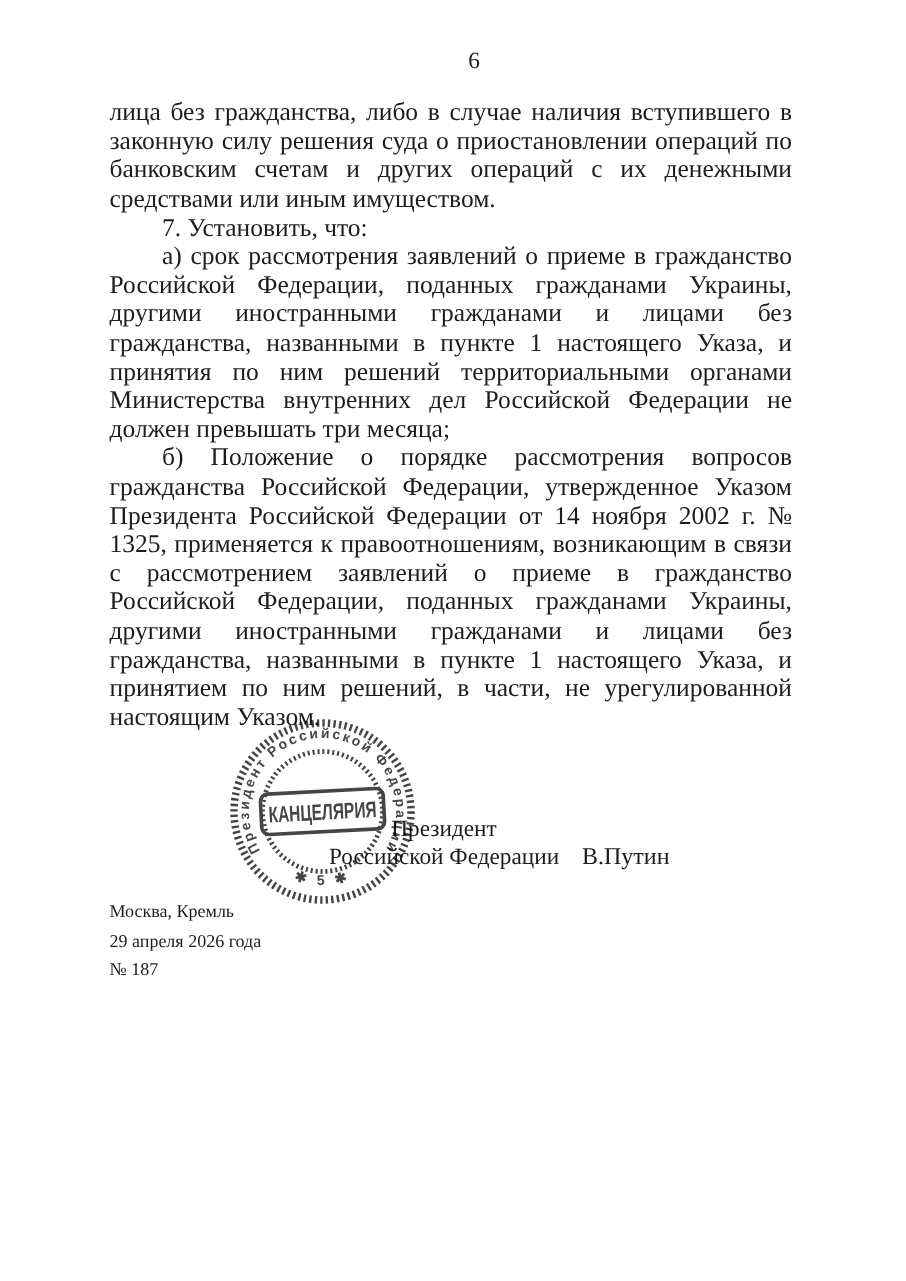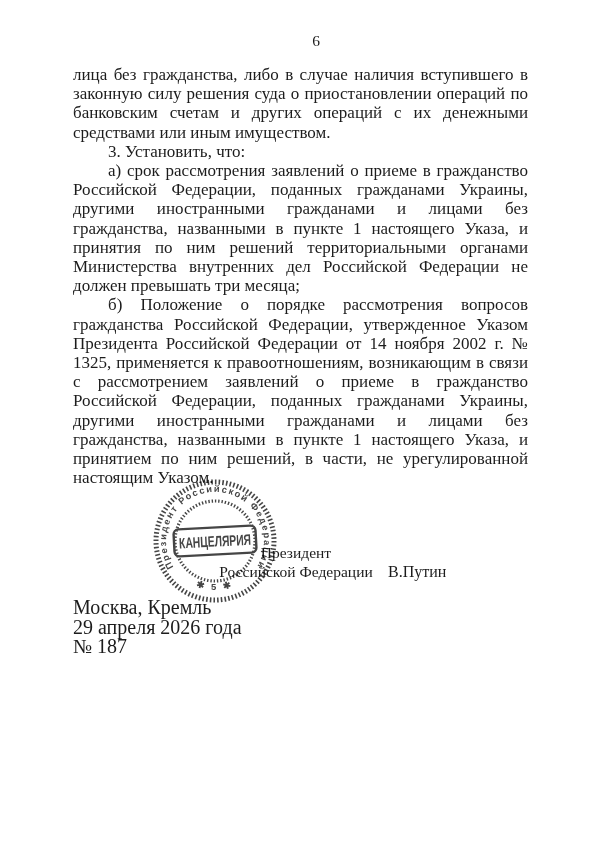--- a/index.html
+++ b/index.html
@@ -47,21 +47,21 @@
     position: absolute;
     left: 388px;
     top: 562px;
     font-size: 16px;
     line-height: 19.2px;
   }
   .footer-block {
     position: absolute;
     left: 73px;
     top: 598px;
-    font-size: 20px;
+    font-size: 12px;
     line-height: 19.6px;
   }
 
   .stamp {
     position: absolute;
     left: 146px;
     top: 472px;
     mix-blend-mode: multiply;
     opacity: 0.88;
   }
@@ -89,21 +89,21 @@
 </style>
 </head>
 <body>
 
 <div class="page">
 
   <div class="page-number">6</div>
 
   <div class="doc-body">
     <p>лица без гражданства, либо в случае наличия вступившего в законную силу решения суда о приостановлении операций по банковским счетам и других операций с их денежными средствами или иным имуществом.</p>
-    <p class="indent">3. Установить, что:</p>
+    <p class="indent">7. Установить, что:</p>
     <p class="indent">а) срок рассмотрения заявлений о приеме в гражданство Российской Федерации, поданных гражданами Украины, другими иностранными гражданами и лицами без гражданства, названными в пункте 1 настоящего Указа, и принятия по ним решений территориальными органами Министерства внутренних дел Российской Федерации не должен превышать три месяца;</p>
     <p class="indent">б) Положение о порядке рассмотрения вопросов гражданства Российской Федерации, утвержденное Указом Президента Российской Федерации от 14 ноября 2002 г. № 1325, применяется к правоотношениям, возникающим в связи с рассмотрением заявлений о приеме в гражданство Российской Федерации, поданных гражданами Украины, другими иностранными гражданами и лицами без гражданства, названными в пункте 1 настоящего Указа, и принятием по ним решений, в части, не урегулированной настоящим Указом.</p>
   </div>
 
   <div class="signature">
     <div>Президент</div>
     <div>Российской Федерации</div>
   </div>
   <div class="signer-name">В.Путин</div>
 

